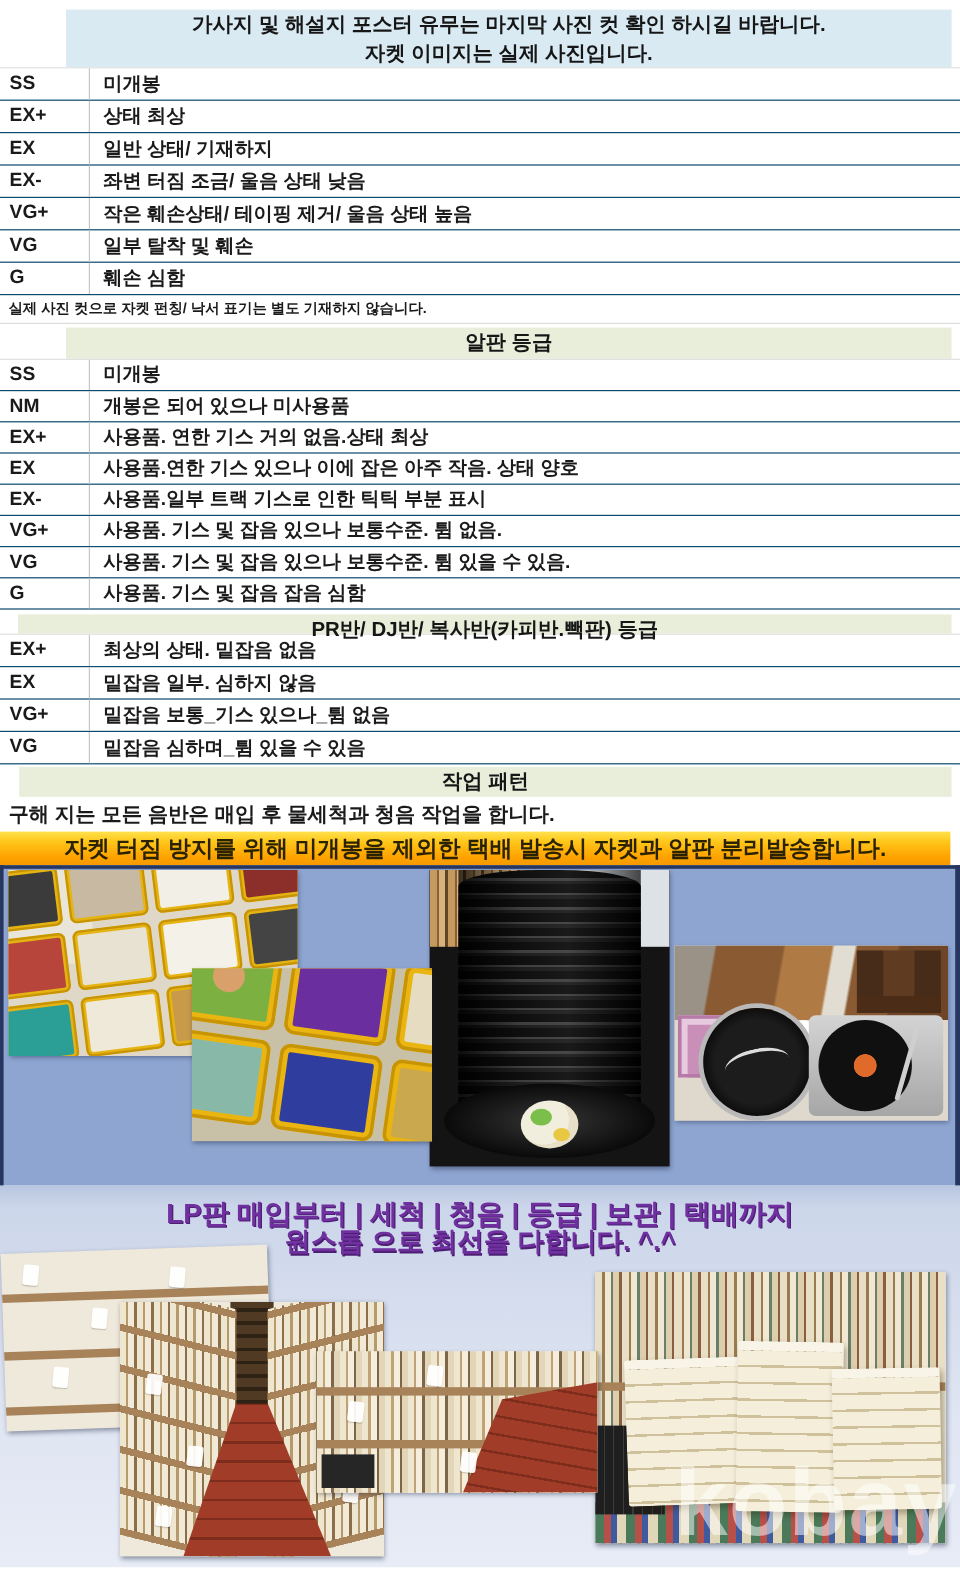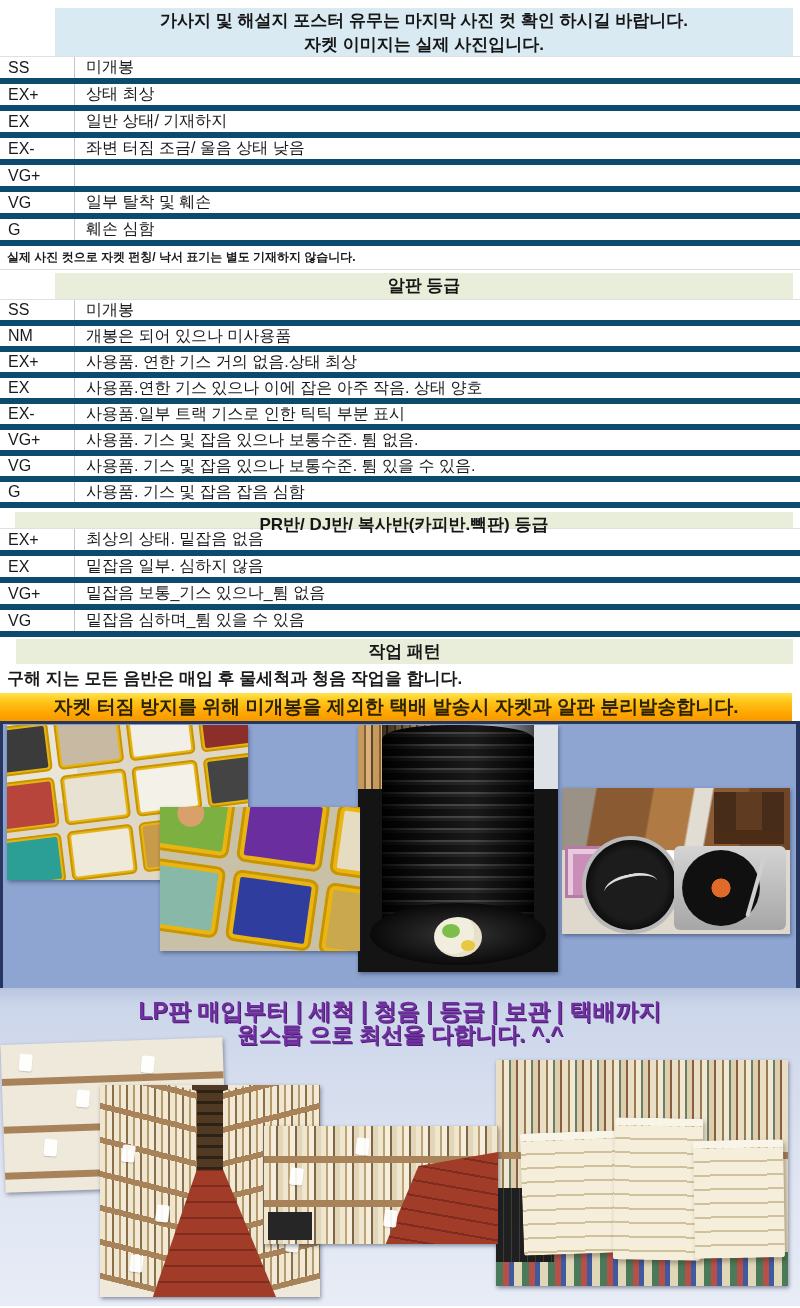--- a/index.html
+++ b/index.html
@@ -10,21 +10,21 @@
   
   .sp4{height:4px}.sp3{height:3px}.sp4b{height:4px}.sp2{height:2px}
   .band-blue{margin:0 7px 0 55px;height:48px;background:#d9eaf3;text-align:center;
              font-weight:700;font-size:17px;line-height:24px;padding-top:1px;color:#161616}
   .band-green{background:#e9eeda;text-align:center;font-weight:700;font-size:17px;color:#161616}
   .g1{margin:0 7px 0 55px;height:26px;line-height:26px}
   .g2{margin:0 7px 0 15px;height:16px;line-height:25px}
   .g3{margin:0 7px 0 16px;height:25px;line-height:25px}
 
   .tbl{border-top:1px solid #e0e0e0}
-  .trow{display:flex;align-items:center;height:27px;border-bottom:6px solid #0c4a6e;font-weight:400;font-size:16px}
+  .trow{display:flex;align-items:center;height:27px;border-bottom:1px solid #0c4a6e;font-weight:700;font-size:16px}
   .rec .trow{height:26px}
   .tgrade{flex:0 0 75px;width:75px;height:100%;display:flex;align-items:center;
           padding-left:8px;border-right:1px solid #c6c6c6}
   .tdesc{padding-left:11px;white-space:nowrap;overflow:hidden}
   .noterow{height:24px;display:flex;align-items:center;border-bottom:1px solid #dcdcdc;
            padding-left:7px;font-weight:700;font-size:12px;white-space:nowrap}
   .workrow{height:29px;display:flex;align-items:center;padding-left:7px;font-weight:700;font-size:17px;white-space:nowrap}
 
   
   .banner{height:28px;margin-right:8px;display:flex;align-items:center;justify-content:center;
@@ -158,20 +158,21 @@
     <div class="trow">
         <div class="tgrade">EX</div>
         <div class="tdesc">일반 상태/ 기재하지</div>
       </div>
     <div class="trow">
         <div class="tgrade">EX-</div>
         <div class="tdesc">좌변 터짐 조금/ 울음 상태 낮음</div>
       </div>
     <div class="trow">
         <div class="tgrade">VG+</div>
+        <div class="tdesc">작은 훼손상태/ 테이핑 제거/ 울음 상태 높음</div>
       </div>
     <div class="trow">
         <div class="tgrade">VG</div>
         <div class="tdesc">일부 탈착 및 훼손</div>
       </div>
     <div class="trow">
         <div class="tgrade">G</div>
         <div class="tdesc">훼손 심함</div>
       </div>
     <div class="noterow">실제 사진 컷으로 자켓 펀칭/ 낙서 표기는 별도 기재하지 않습니다.</div>
@@ -371,15 +372,16 @@
 
     <div class="photo pD">
       <div class="shelfbar bar"></div>
       <div class="colorband"></div>
       <div class="vinyls"></div>
       <div class="boxstack s1"></div>
       <div class="boxstack s2"></div>
       <div class="boxstack s3"></div>
     </div>
 
+    <div class="watermark">kobay</div>
   </div>
 
 </div>
 
 </body></html>

